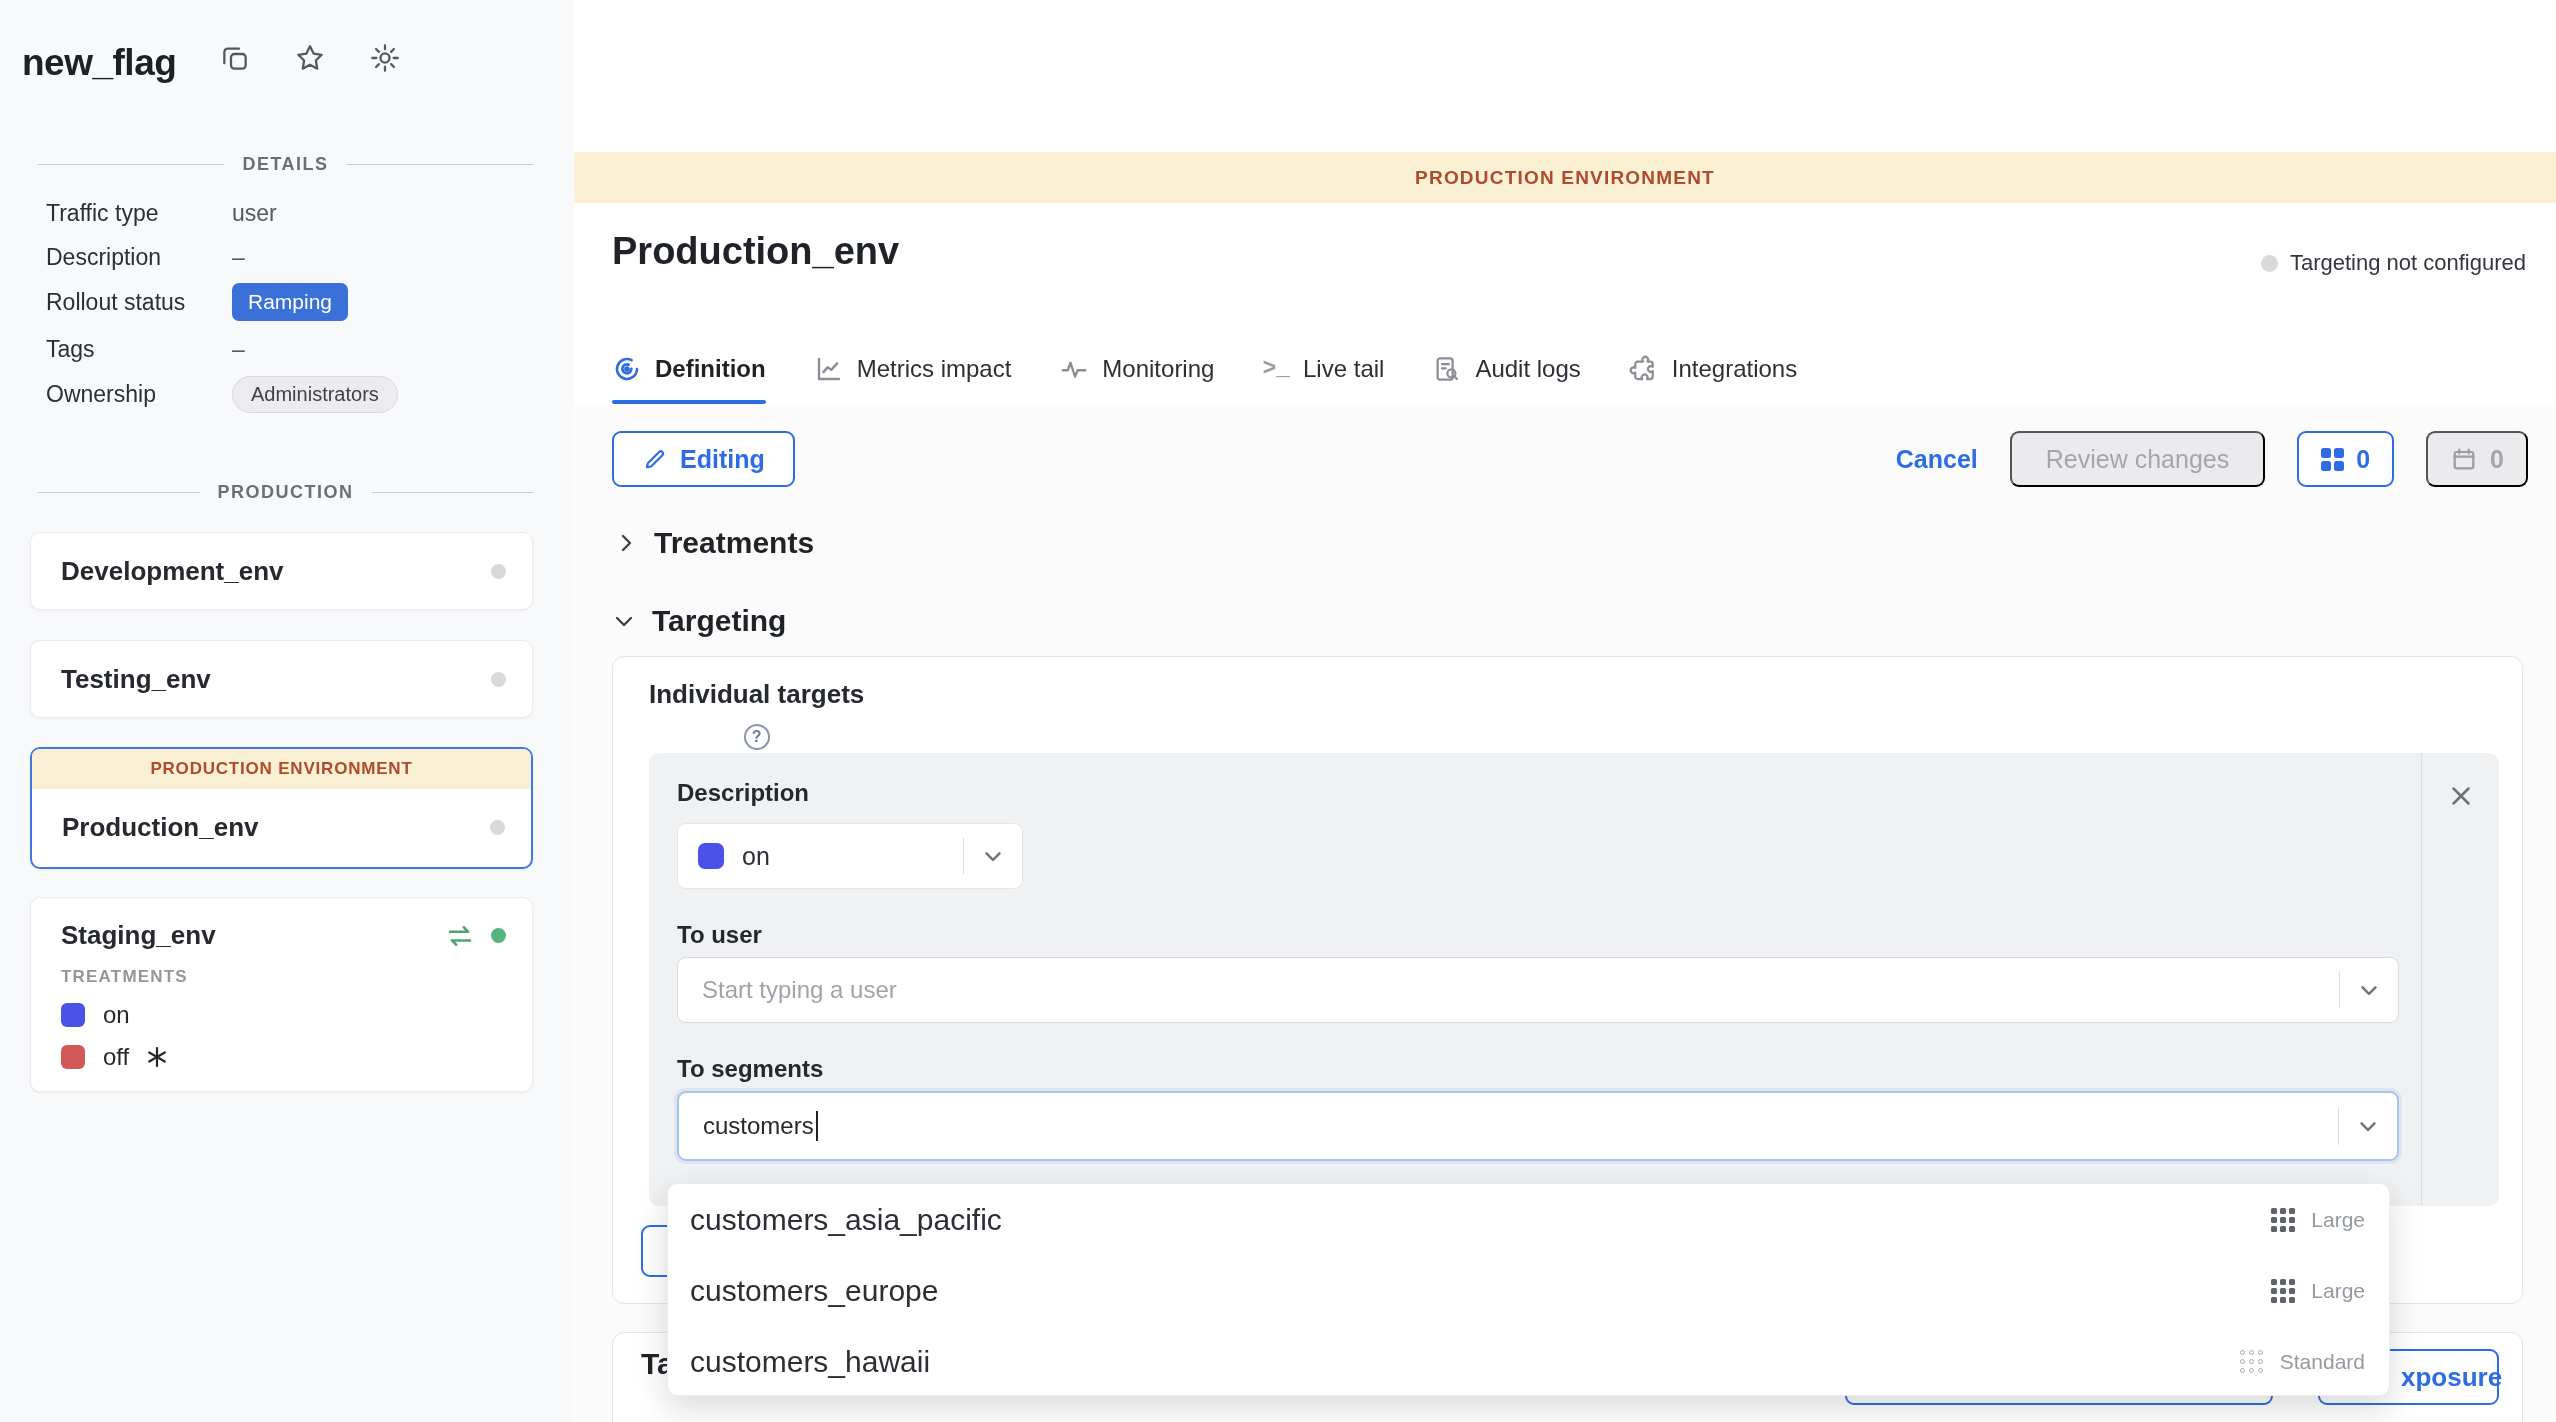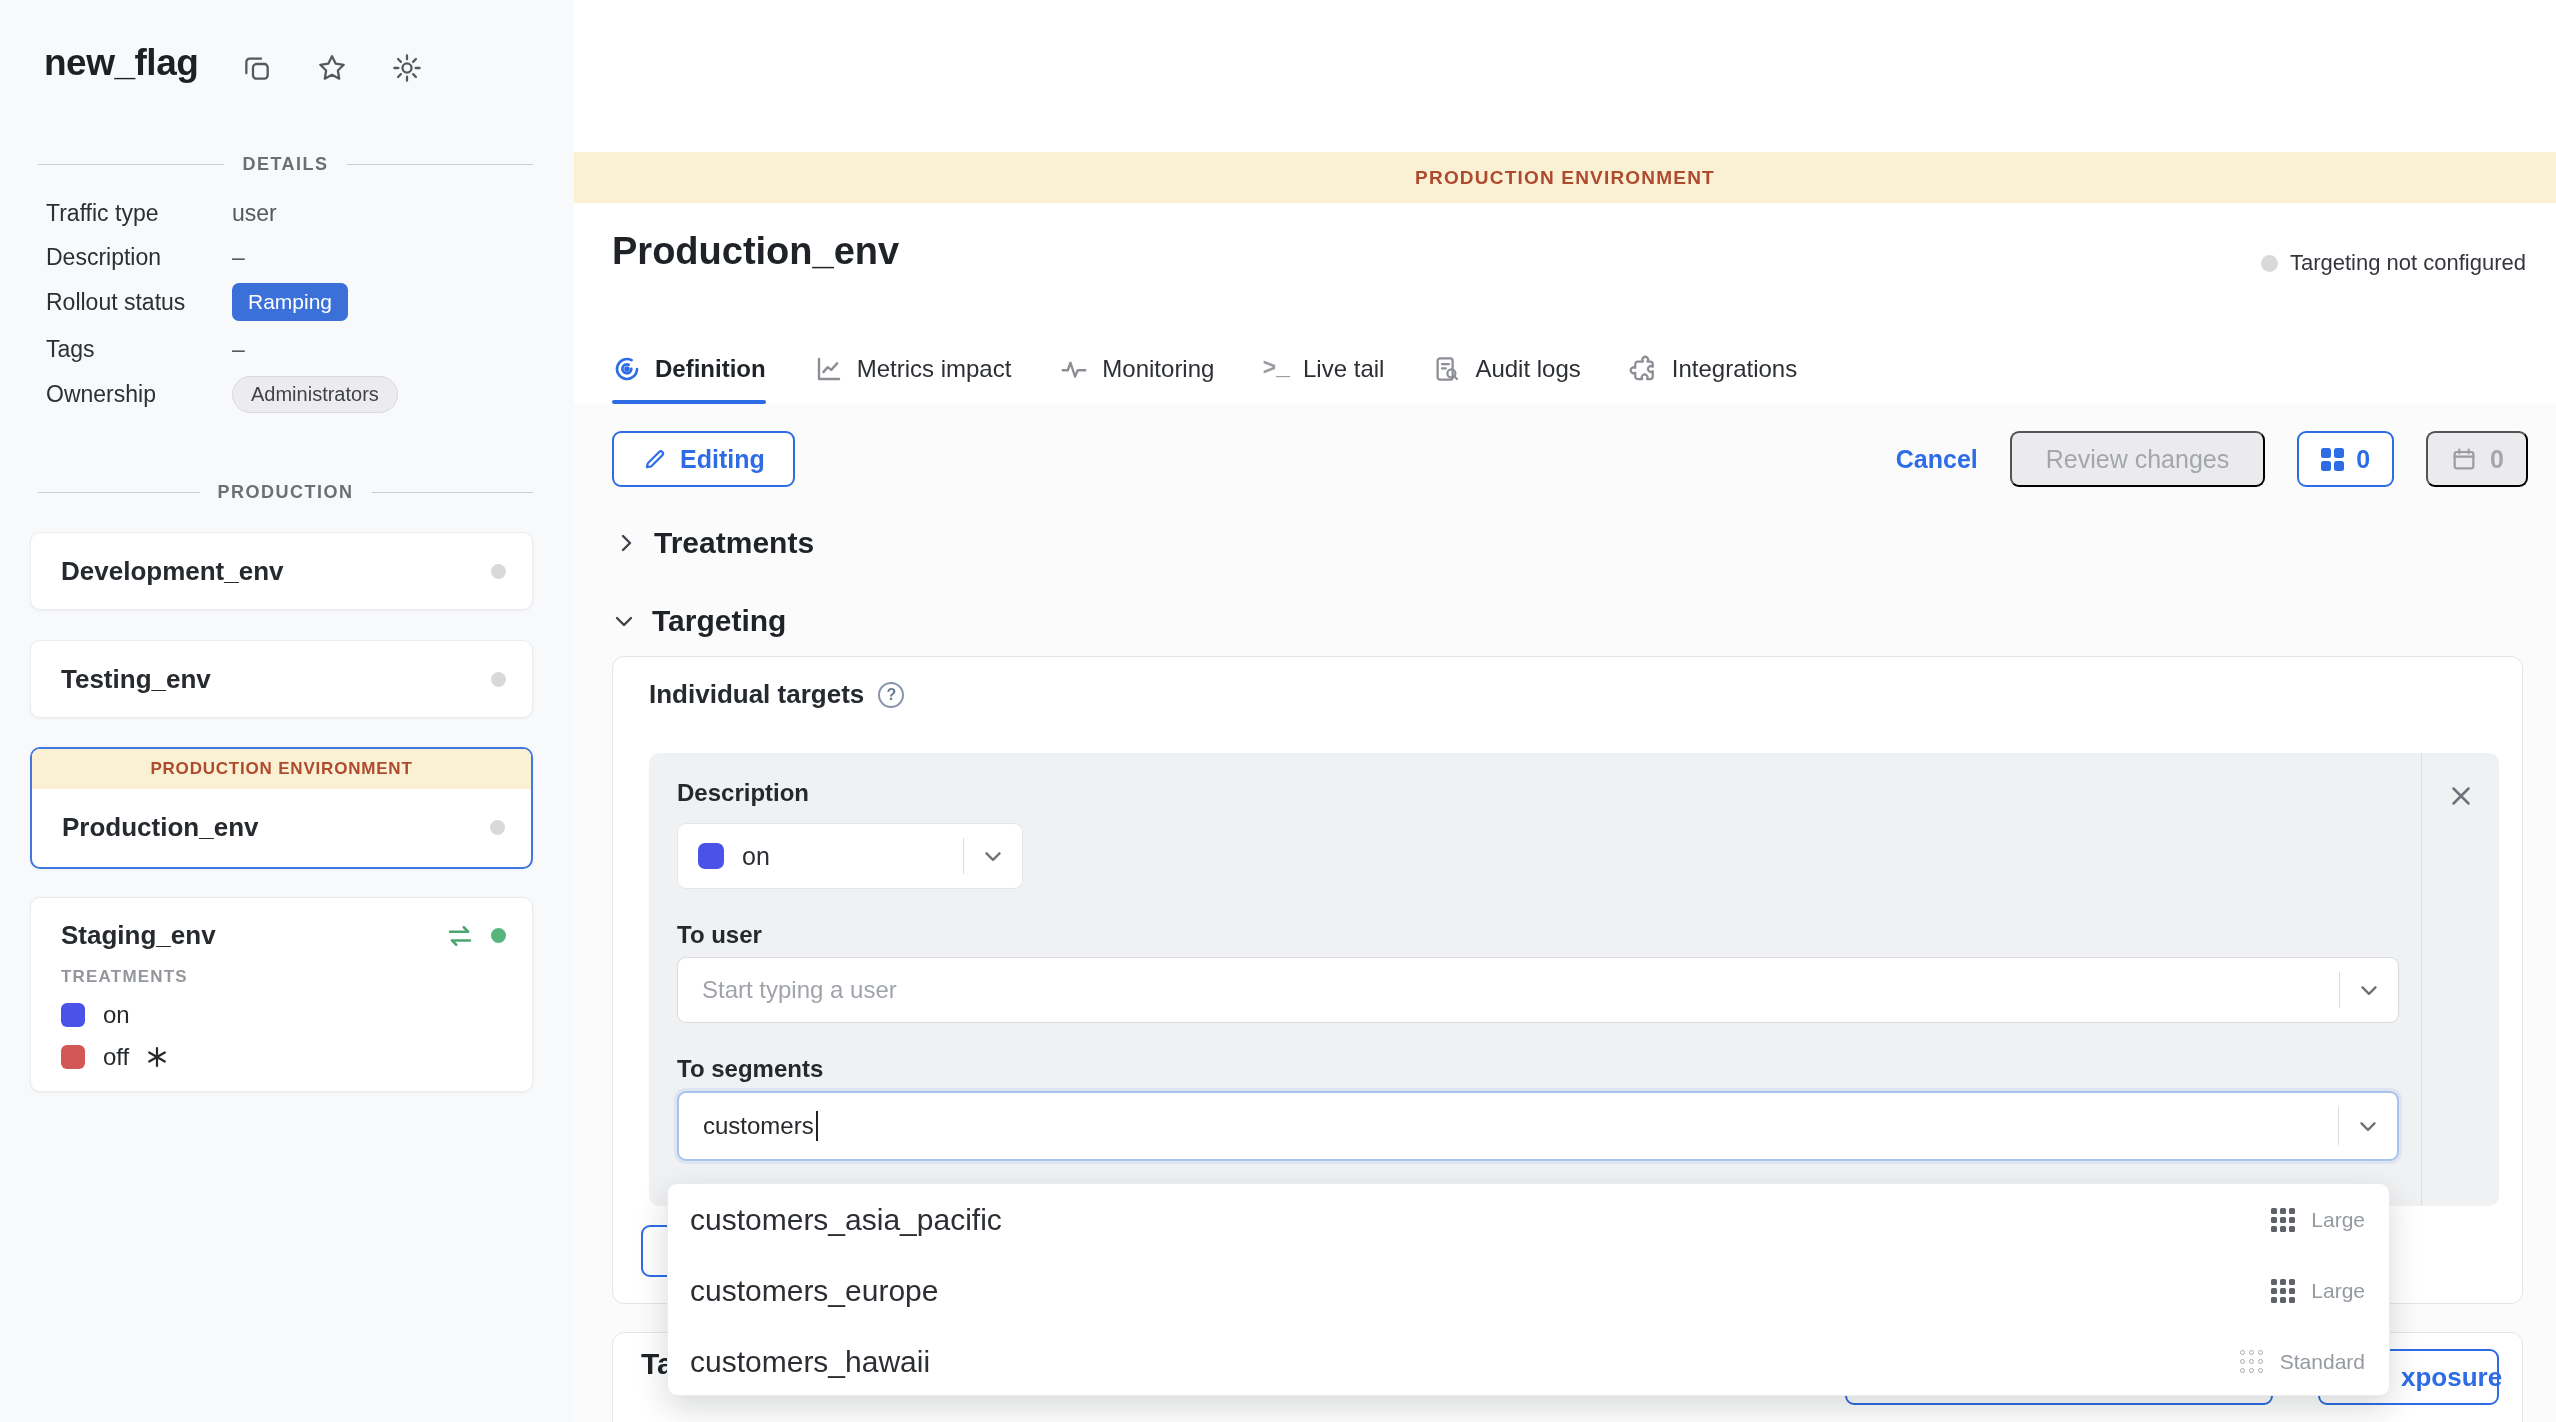--- a/index.html
+++ b/index.html
@@ -1,21 +1,21 @@
 <!DOCTYPE html>
 <html><head>
 <meta charset="utf-8">
 <style>
   * { margin:0; padding:0; box-sizing:border-box; }
   body { font-family:"Liberation Sans", sans-serif; background:#fff; }
   .page { position:relative; width:2556px; height:1422px; overflow:hidden; background:#fff; color:#23262b; }
 
   
   .sidebar { position:absolute; left:0; top:0; width:574px; height:1422px; background:#f8f9fa; }
-  .flag-header { position:absolute; left:44px; top:42px; display:flex; align-items:flex-end; gap:43px; }
+  .flag-header { position:absolute; left:22px; top:42px; display:flex; align-items:flex-start; gap:43px; }
   .flag-title { font-size:37px; font-weight:700; color:#1d2025; letter-spacing:-0.5px; }
   .hicon { width:32px; height:32px; color:#54575c; }
   .hicon svg { display:block; width:100%; height:100%; }
 
   .divider-label { position:absolute; left:38px; width:495px; display:flex; align-items:center; gap:18px;
                    color:#6b6e74; font-size:18px; font-weight:600; letter-spacing:1.5px; }
   .divider-label::before, .divider-label::after { content:""; flex:1; height:1px; background:#c9cbce; }
   .div-details { top:154px; }
   .div-env     { top:482px; }
 
@@ -96,21 +96,21 @@
 
   .section-head { position:absolute; display:flex; align-items:center; gap:16px; z-index:2; }
   .sh-treat { left:40px; top:526px; }
   .sh-target { left:38px; top:604px; }
   .chev { width:24px; height:24px; color:#3f434a; }
   .chev svg { display:block; width:100%; height:100%; }
   .sh-text { font-size:30px; font-weight:700; color:#1f2328; }
 
   .targeting-card { position:absolute; left:38px; top:656px; width:1911px; height:648px; background:#fff;
                     border:1px solid #e4e5e8; border-radius:12px; z-index:2; }
-  .it-head { position:absolute; left:36px; top:22px; display:flex; align-items:center; gap:14px; }
+  .it-head { position:absolute; left:36px; top:22px; display:flex; align-items:center; gap:14px;flex-direction:column; }
   .it-title { font-size:26px; font-weight:700; color:#26292e; }
   .help-circle { width:26px; height:26px; border:2px solid #8795ad; border-radius:50%; color:#6b7a96;
                  font-size:16px; font-weight:700; display:flex; align-items:center; justify-content:center; }
 
   .target-box { position:absolute; left:36px; top:96px; width:1850px; height:453px; background:#f0f1f3;
                 border-radius:10px; }
   .target-close-col { position:absolute; right:0; top:0; bottom:0; width:78px; border-left:1px solid #dcdee1;
                       display:flex; justify-content:center; }
   .xicon { width:30px; height:30px; color:#6e7177; margin-top:28px; }
   .xicon svg { display:block; width:100%; height:100%; }

